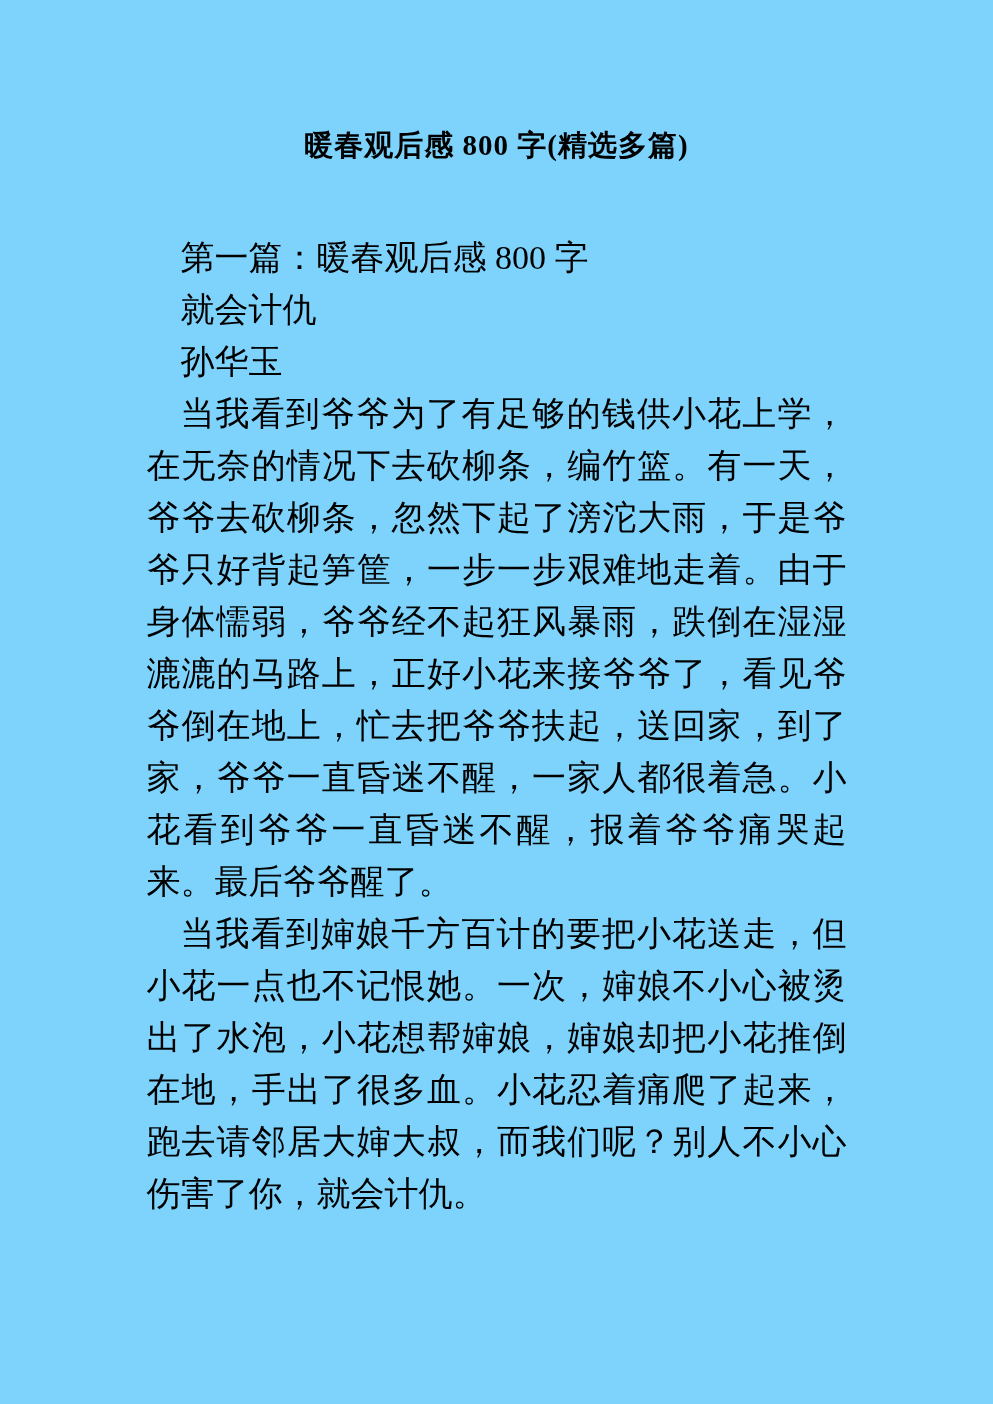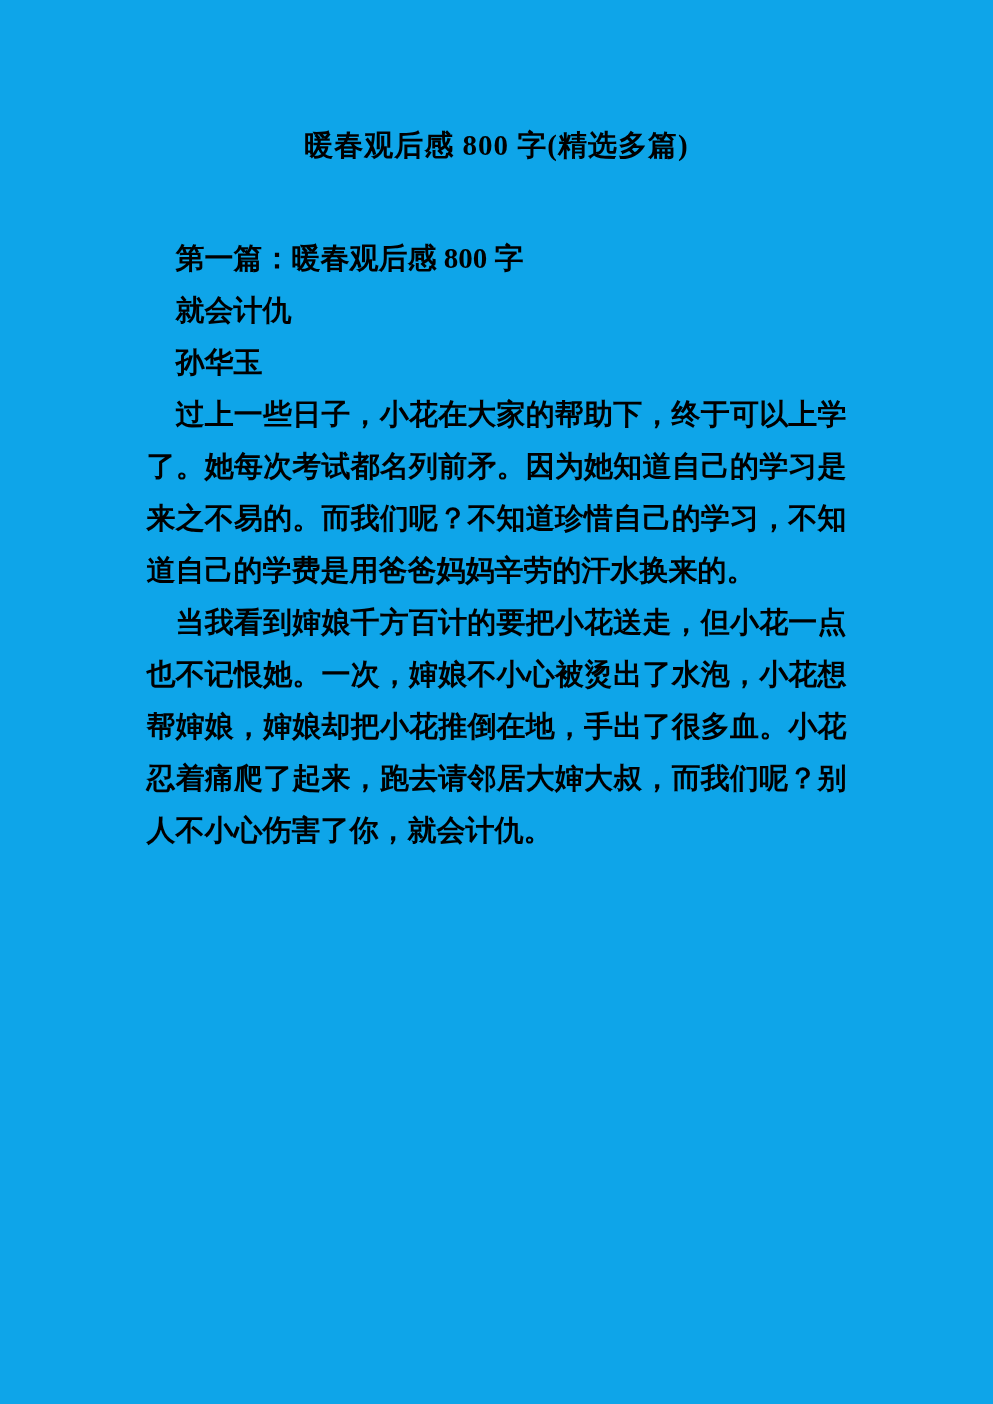--- a/index.html
+++ b/index.html
@@ -4,55 +4,54 @@
 <style>
   html, body {
     margin: 0;
     padding: 0;
     background: #ffffff;
   }
   .page {
     position: relative;
     width: 993px;
     height: 1404px;
-    background: #0ea5e9;
+    background: #7dd3fc;
     color: #000000;
     font-family: "Liberation Serif", "DejaVu Serif", serif;
     overflow: hidden;
   }
   .doc-title {
     margin: 0;
     padding-top: 126px;
     text-align: center;
     font-size: 29px;
     font-weight: bold;
     line-height: 38px;
     letter-spacing: 1px;
   }
   .doc-body {
     width: 700px;
     margin: 68px auto 0 auto;
-    font-size: 29px;
+    font-size: 34px;
     line-height: 52px;
     text-align: justify;
     text-justify: inter-ideograph;
-    font-weight: bold;
   }
   .doc-body p {
     margin: 0;
     padding: 0;
     text-indent: 1em;
   }
 </style>
 </head>
 <body>
 
 <div class="page">
   <h1 class="doc-title">暖春观后感 800 字(精选多篇)</h1>
 
   <div class="doc-body">
     <p>第一篇：暖春观后感 800 字</p>
     <p>就会计仇</p>
     <p>孙华玉</p>
-    <p>过上一些日子，小花在大家的帮助下，终于可以上学了。她每次考试都名列前矛。因为她知道自己的学习是来之不易的。而我们呢？不知道珍惜自己的学习，不知道自己的学费是用爸爸妈妈辛劳的汗水换来的。</p>
+    <p>当我看到爷爷为了有足够的钱供小花上学，在无奈的情况下去砍柳条，编竹篮。有一天，爷爷去砍柳条，忽然下起了滂沱大雨，于是爷爷只好背起笋筐，一步一步艰难地走着。由于身体懦弱，爷爷经不起狂风暴雨，跌倒在湿湿漉漉的马路上，正好小花来接爷爷了，看见爷爷倒在地上，忙去把爷爷扶起，送回家，到了家，爷爷一直昏迷不醒，一家人都很着急。小花看到爷爷一直昏迷不醒，报着爷爷痛哭起来。最后爷爷醒了。</p>
     <p>当我看到婶娘千方百计的要把小花送走，但小花一点也不记恨她。一次，婶娘不小心被烫出了水泡，小花想帮婶娘，婶娘却把小花推倒在地，手出了很多血。小花忍着痛爬了起来，跑去请邻居大婶大叔，而我们呢？别人不小心伤害了你，就会计仇。</p>
   </div>
 </div>
 
 </body></html>

